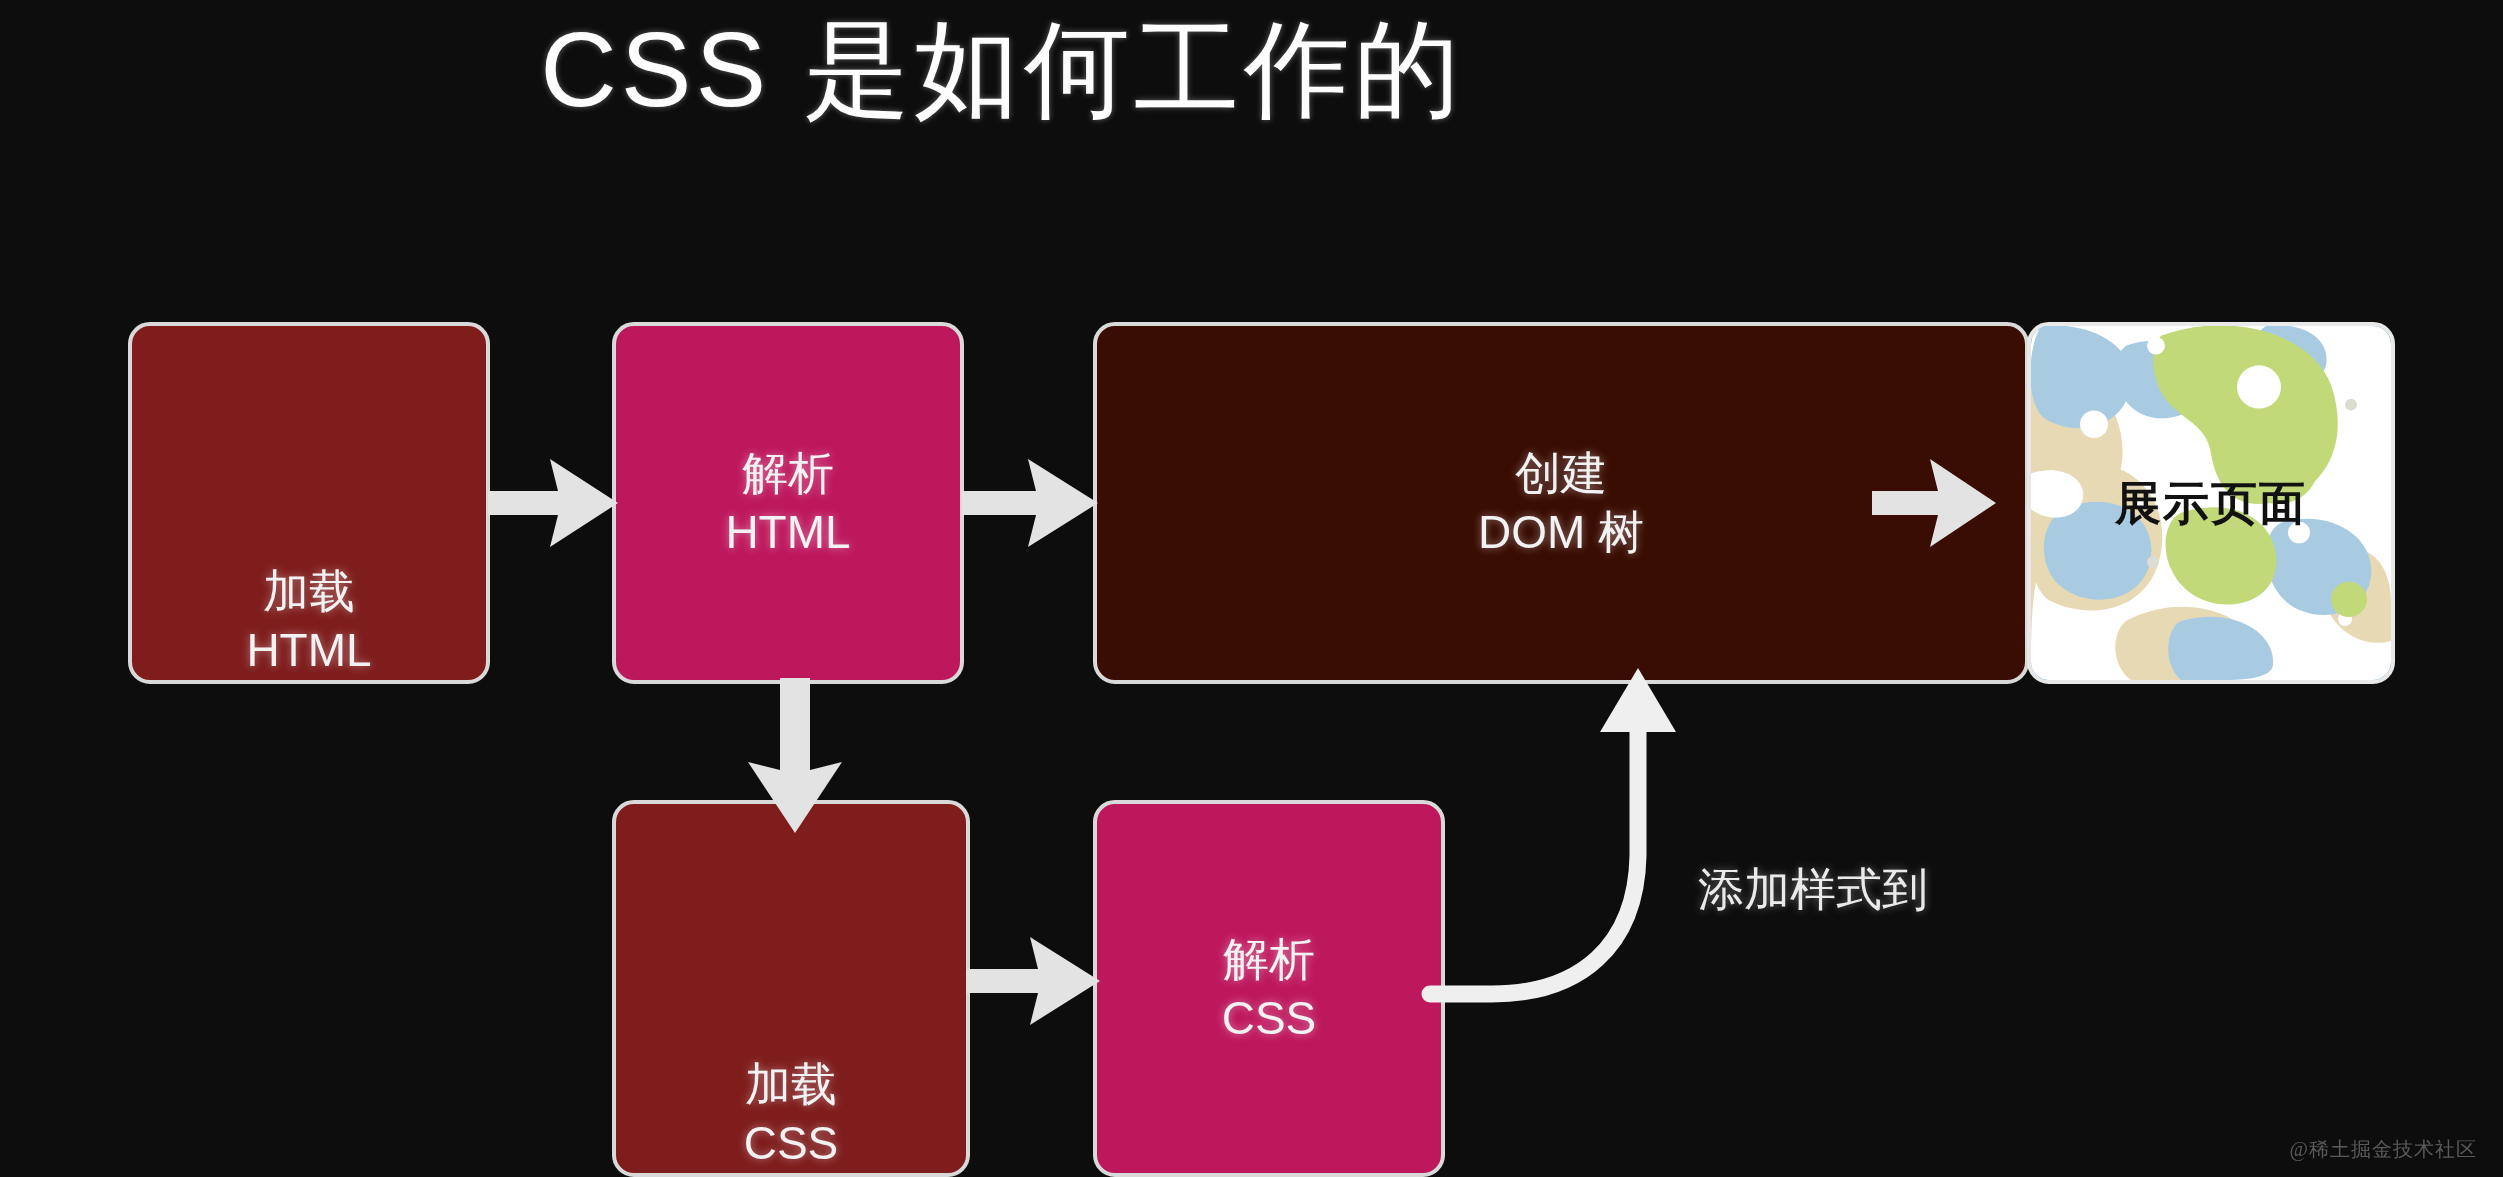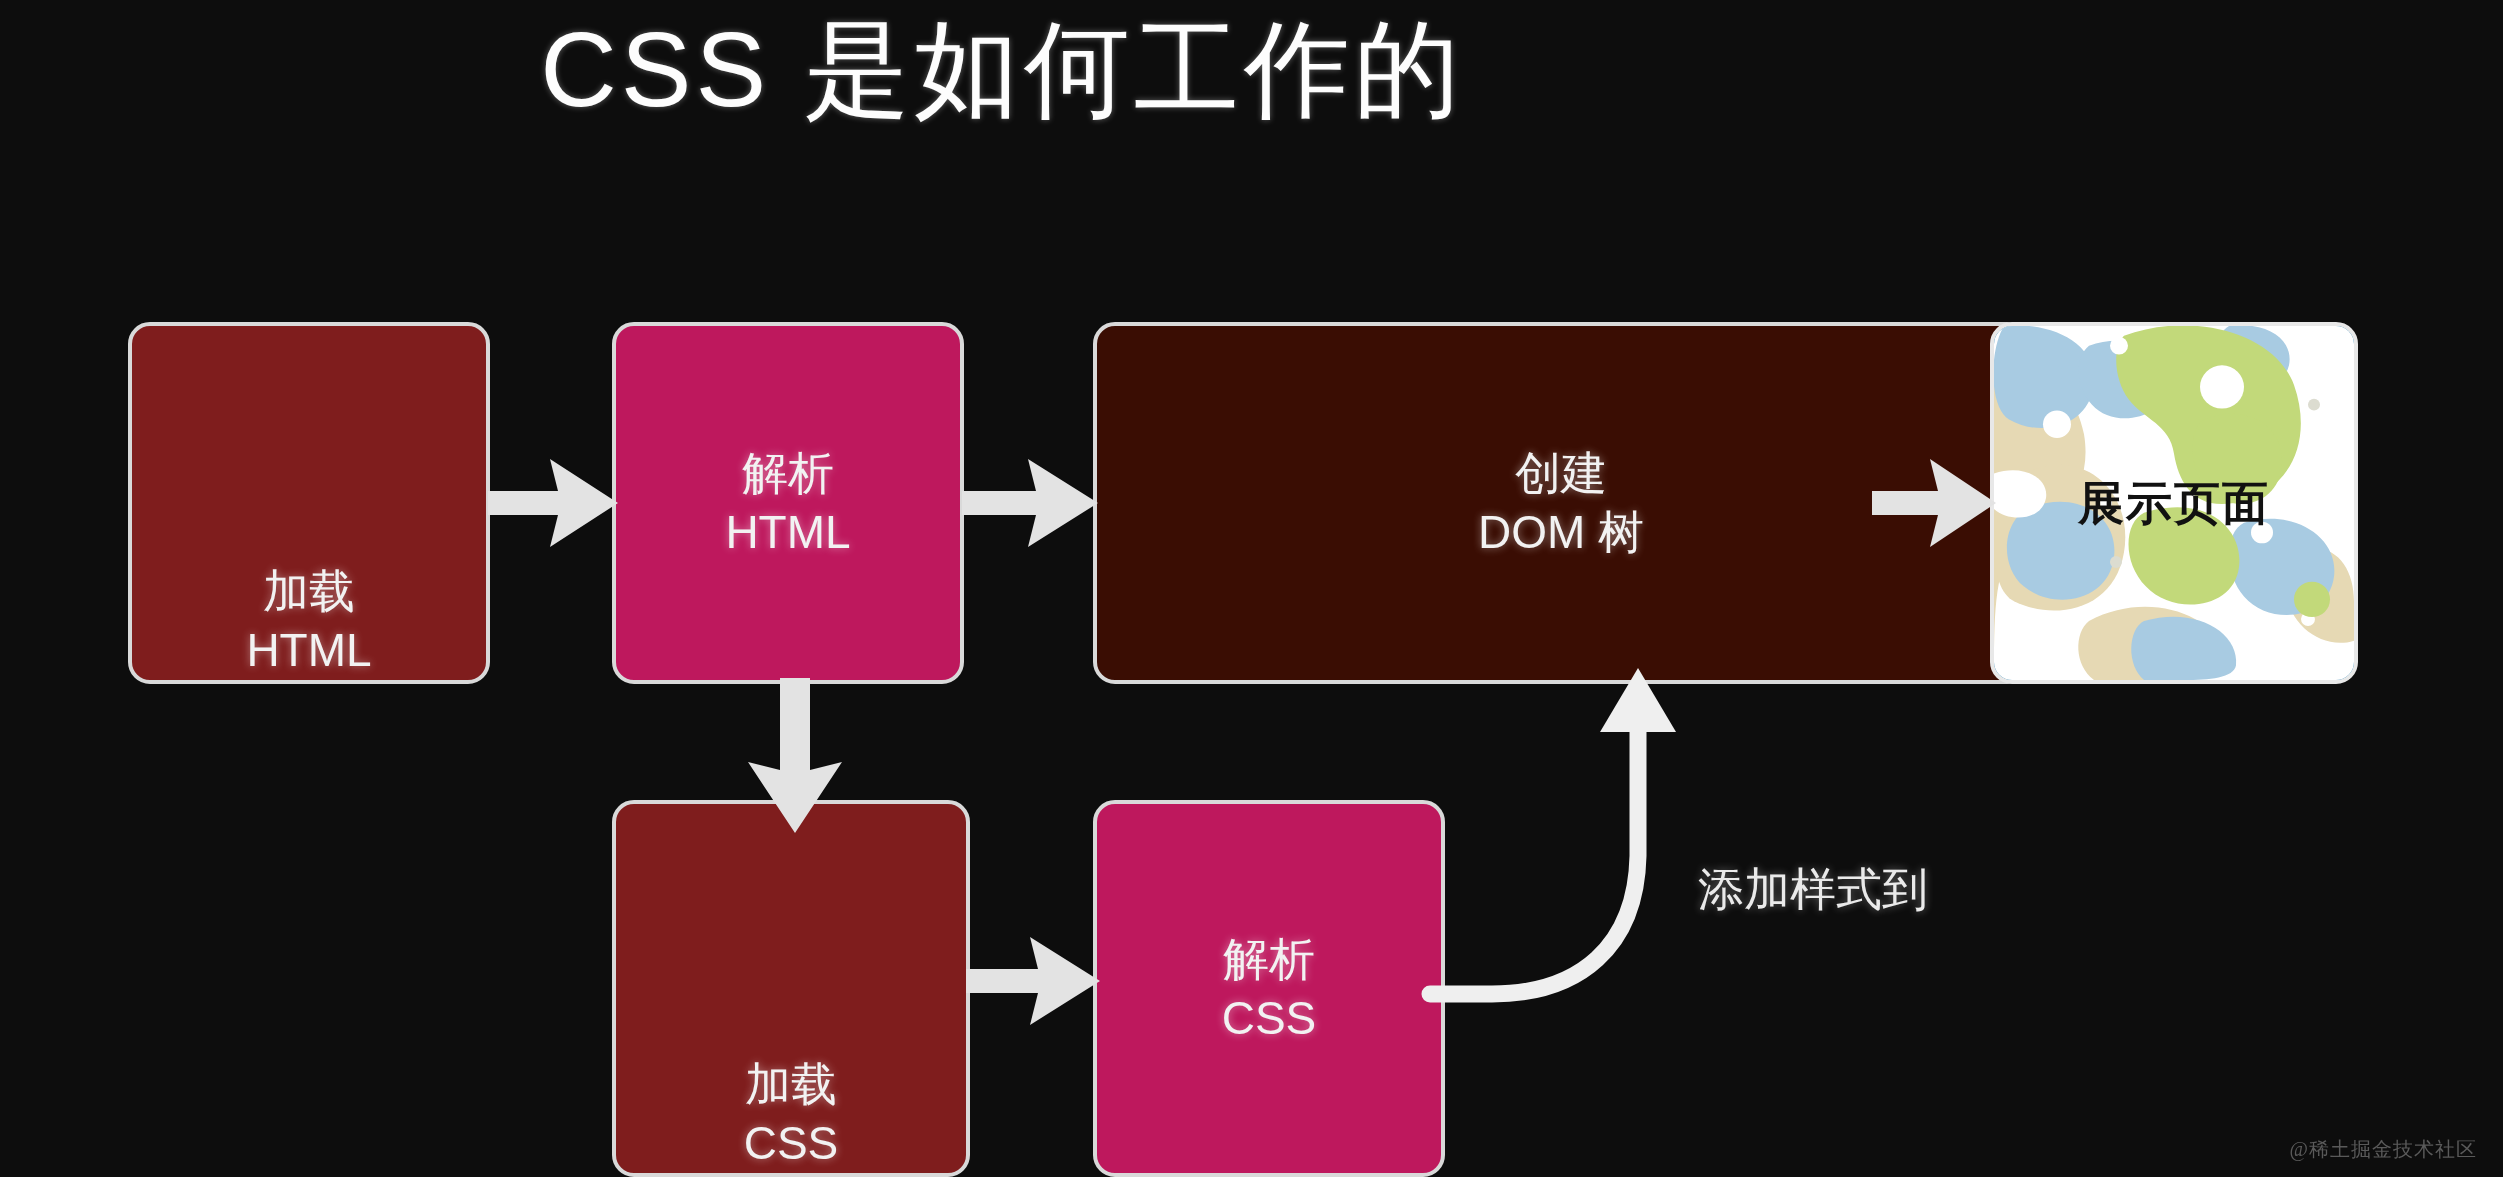--- a/index.html
+++ b/index.html
@@ -64,20 +64,21 @@
   #node-parse-html  { left: 612px;  top: 322px;  width: 352px; height: 362px; }
   #node-create-dom  { left: 1093px; top: 322px;  width: 936px; height: 362px; }
   #node-render-page { left: 1990px; top: 322px;  width: 368px; height: 362px; }
   #node-load-css    { left: 612px;  top: 800px;  width: 358px; height: 377px; }
   #node-parse-css   { left: 1093px; top: 800px;  width: 352px; height: 377px; }
 
   
   #node-render-page {
     border-color: #e8e8e8;
     background: #0369a1;
+    margin-left: 37px;
   }
   #node-render-page .blob-art {
     position: absolute;
     inset: 0;
     width: 100%;
     height: 100%;
   }
   #node-render-page .label {
     position: relative;
     z-index: 2;

